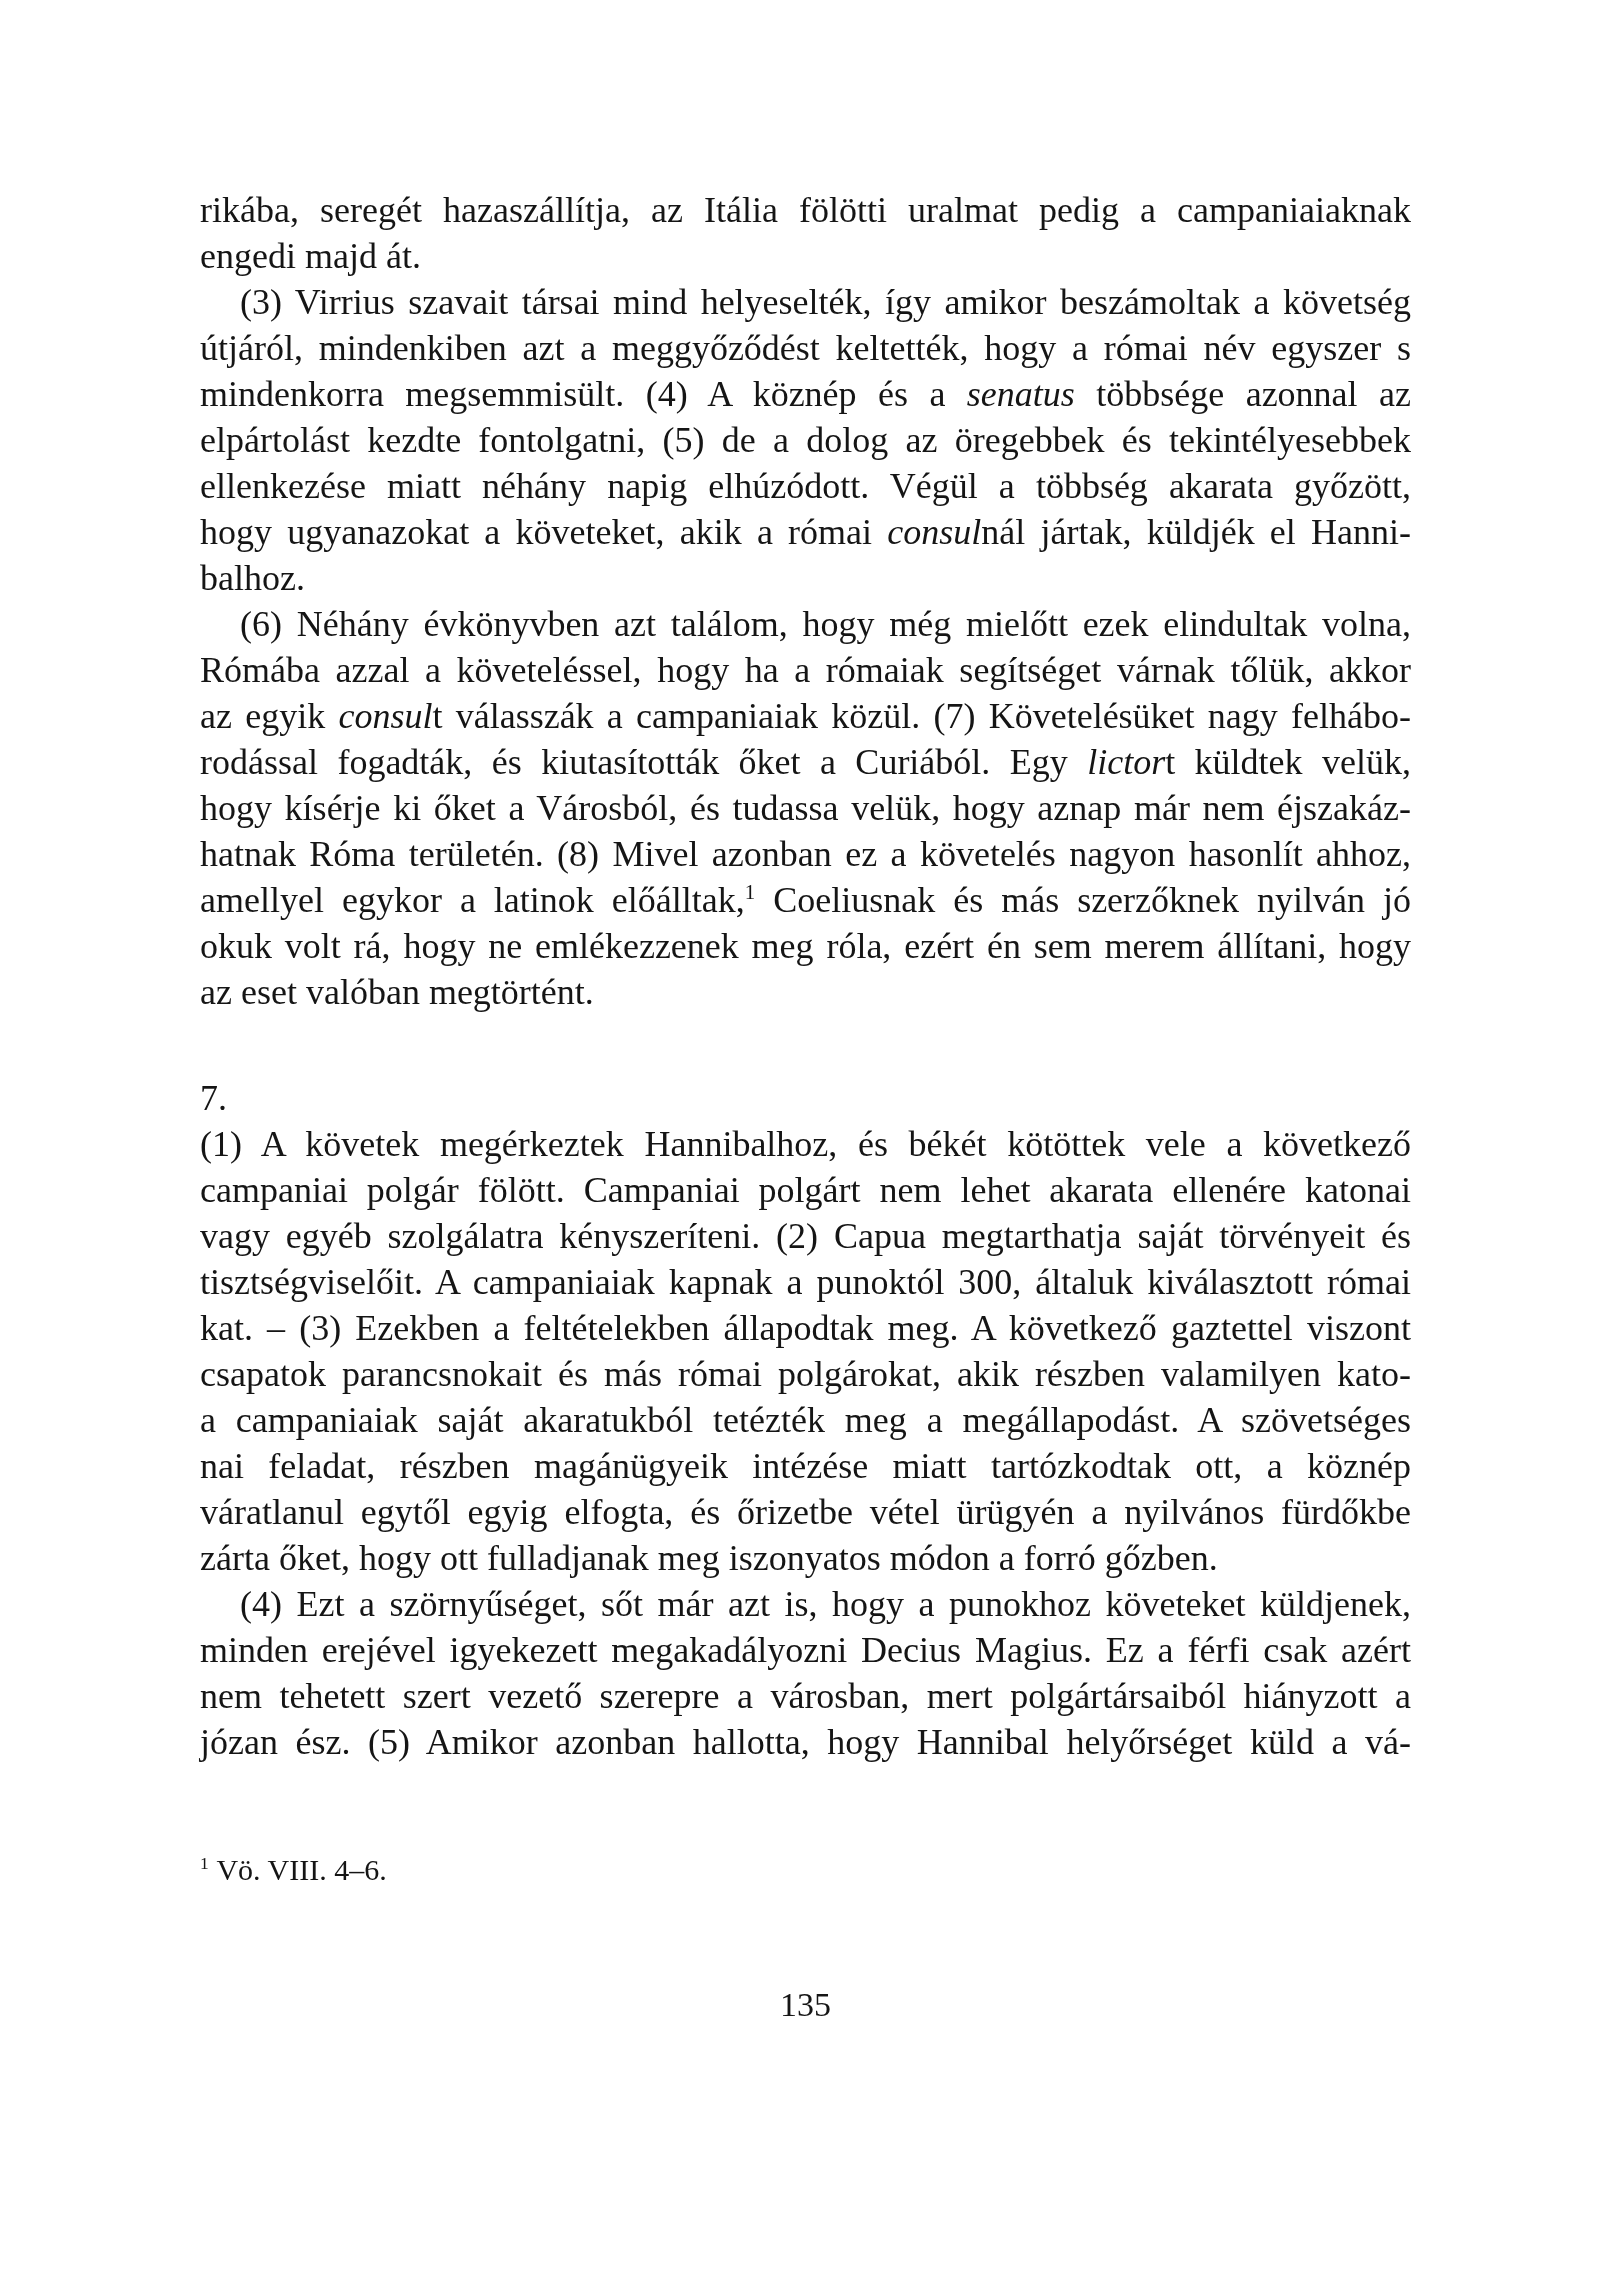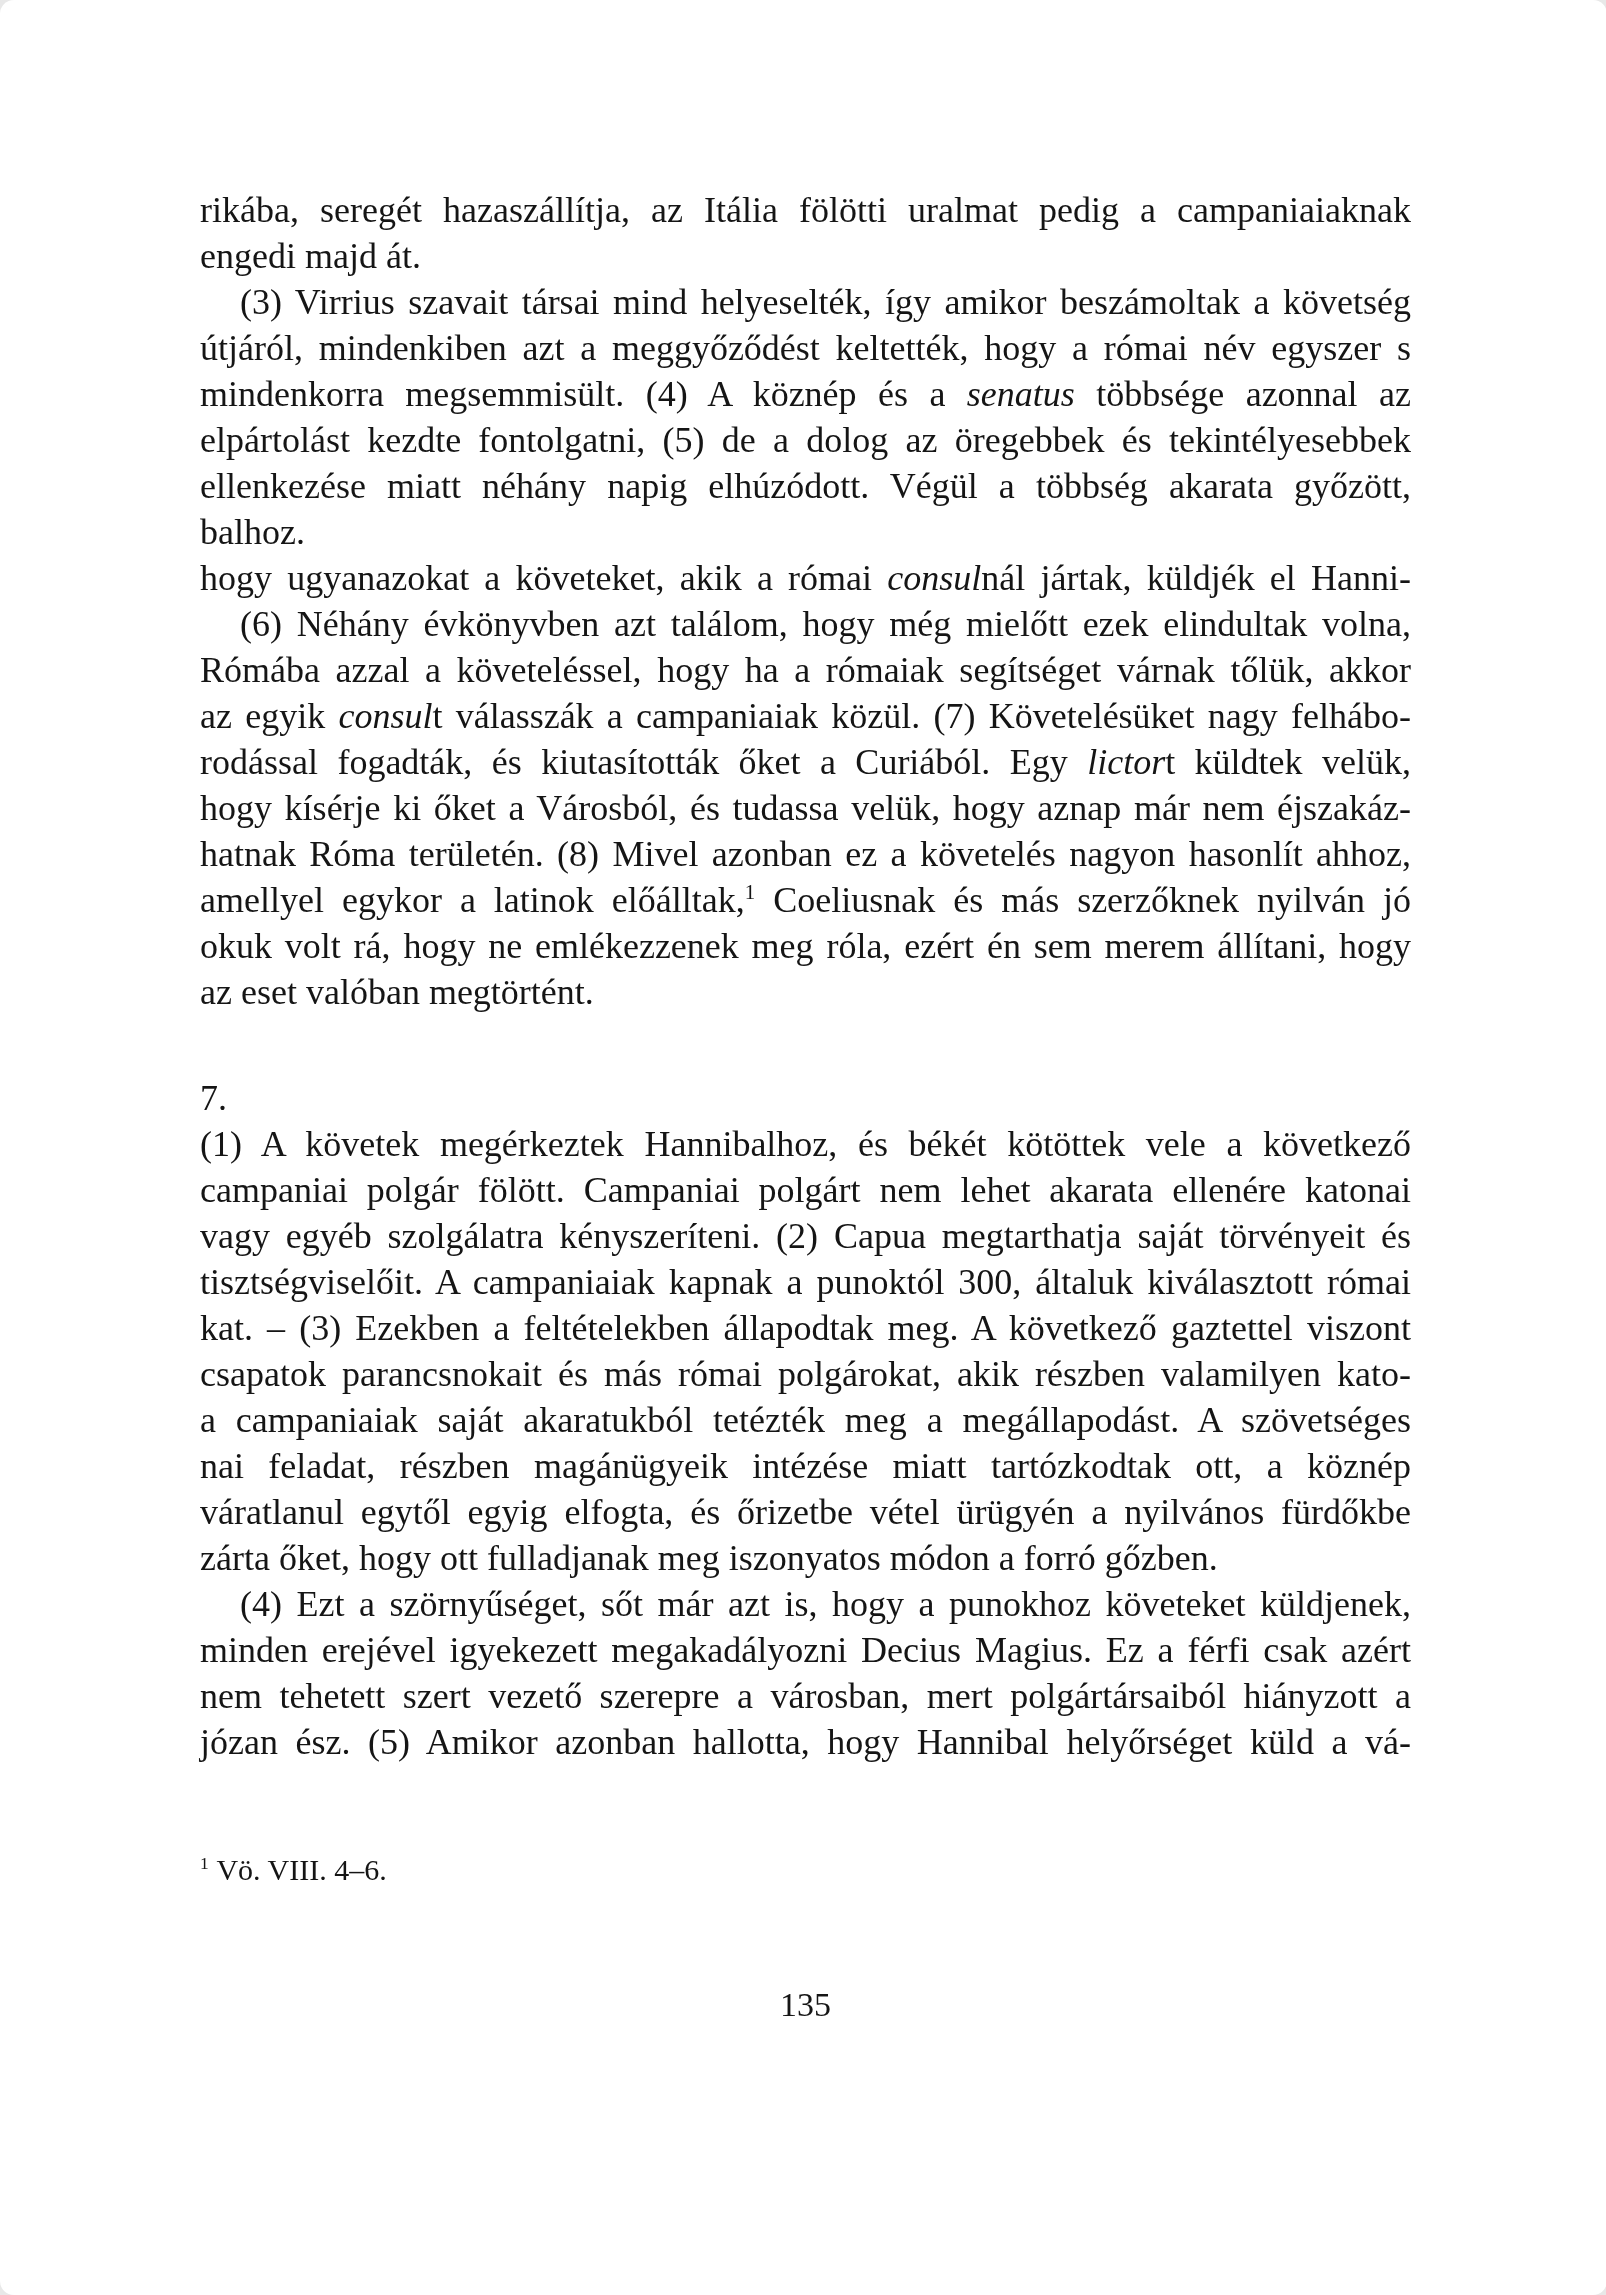--- a/index.html
+++ b/index.html
@@ -5,21 +5,20 @@
   html, body { margin: 0; padding: 0; background: #e8e8e8; }
   .page {
     position: relative;
     width: 1607px;
     height: 2295px;
     margin: 0 auto;
     background: #ffffff;
     color: #151515;
     font-family: "Liberation Serif", "DejaVu Serif", serif;
     overflow: hidden;
-    border-radius: 14px;
   }
   .text-block {
     position: absolute;
     left: 200px;
     top: 187px;
     width: 1211px;
   }
   .paragraph { margin: 0; }
   .line {
     font-size: 36px;
@@ -64,22 +63,22 @@
         <div class="paragraph">
           <div class="line fill"><span>rikába, seregét hazaszállítja, az Itália fölötti uralmat pedig a campaniaiaknak</span></div>
           <div class="line"><span>engedi majd át.</span></div>
         </div>
         <div class="paragraph">
           <div class="line fill indent"><span>(3) Virrius szavait társai mind helyeselték, így amikor beszámoltak a követség</span></div>
           <div class="line fill"><span>útjáról, mindenkiben azt a meggyőződést keltették, hogy a római név egyszer s</span></div>
           <div class="line fill"><span>mindenkorra megsemmisült. (4) A köznép és a </span><span class="italic">senatus</span><span> többsége azonnal az</span></div>
           <div class="line fill"><span>elpártolást kezdte fontolgatni, (5) de a dolog az öregebbek és tekintélyesebbek</span></div>
           <div class="line fill"><span>ellenkezése miatt néhány napig elhúzódott. Végül a többség akarata győzött,</span></div>
+          <div class="line fill"><span>hogy ugyanazokat a követeket, akik a római </span><span class="italic">consul</span><span>nál jártak, küldjék el Hanni-</span></div>
           <div class="line"><span>balhoz.</span></div>
-          <div class="line fill"><span>hogy ugyanazokat a követeket, akik a római </span><span class="italic">consul</span><span>nál jártak, küldjék el Hanni-</span></div>
         </div>
         <div class="paragraph">
           <div class="line fill indent"><span>(6) Néhány évkönyvben azt találom, hogy még mielőtt ezek elindultak volna,</span></div>
           <div class="line fill"><span>Rómába azzal a követeléssel, hogy ha a rómaiak segítséget várnak tőlük, akkor</span></div>
           <div class="line fill"><span>az egyik </span><span class="italic">consul</span><span>t válasszák a campaniaiak közül. (7) Követelésüket nagy felhábo-</span></div>
           <div class="line fill"><span>rodással fogadták, és kiutasították őket a Curiából. Egy </span><span class="italic">lictor</span><span>t küldtek velük,</span></div>
           <div class="line fill"><span>hogy kísérje ki őket a Városból, és tudassa velük, hogy aznap már nem éjszakáz-</span></div>
           <div class="line fill"><span>hatnak Róma területén. (8) Mivel azonban ez a követelés nagyon hasonlít ahhoz,</span></div>
           <div class="line fill"><span>amellyel egykor a latinok előálltak,</span><sup>1</sup><span> Coeliusnak és más szerzőknek nyilván jó</span></div>
           <div class="line fill"><span>okuk volt rá, hogy ne emlékezzenek meg róla, ezért én sem merem állítani, hogy</span></div>

